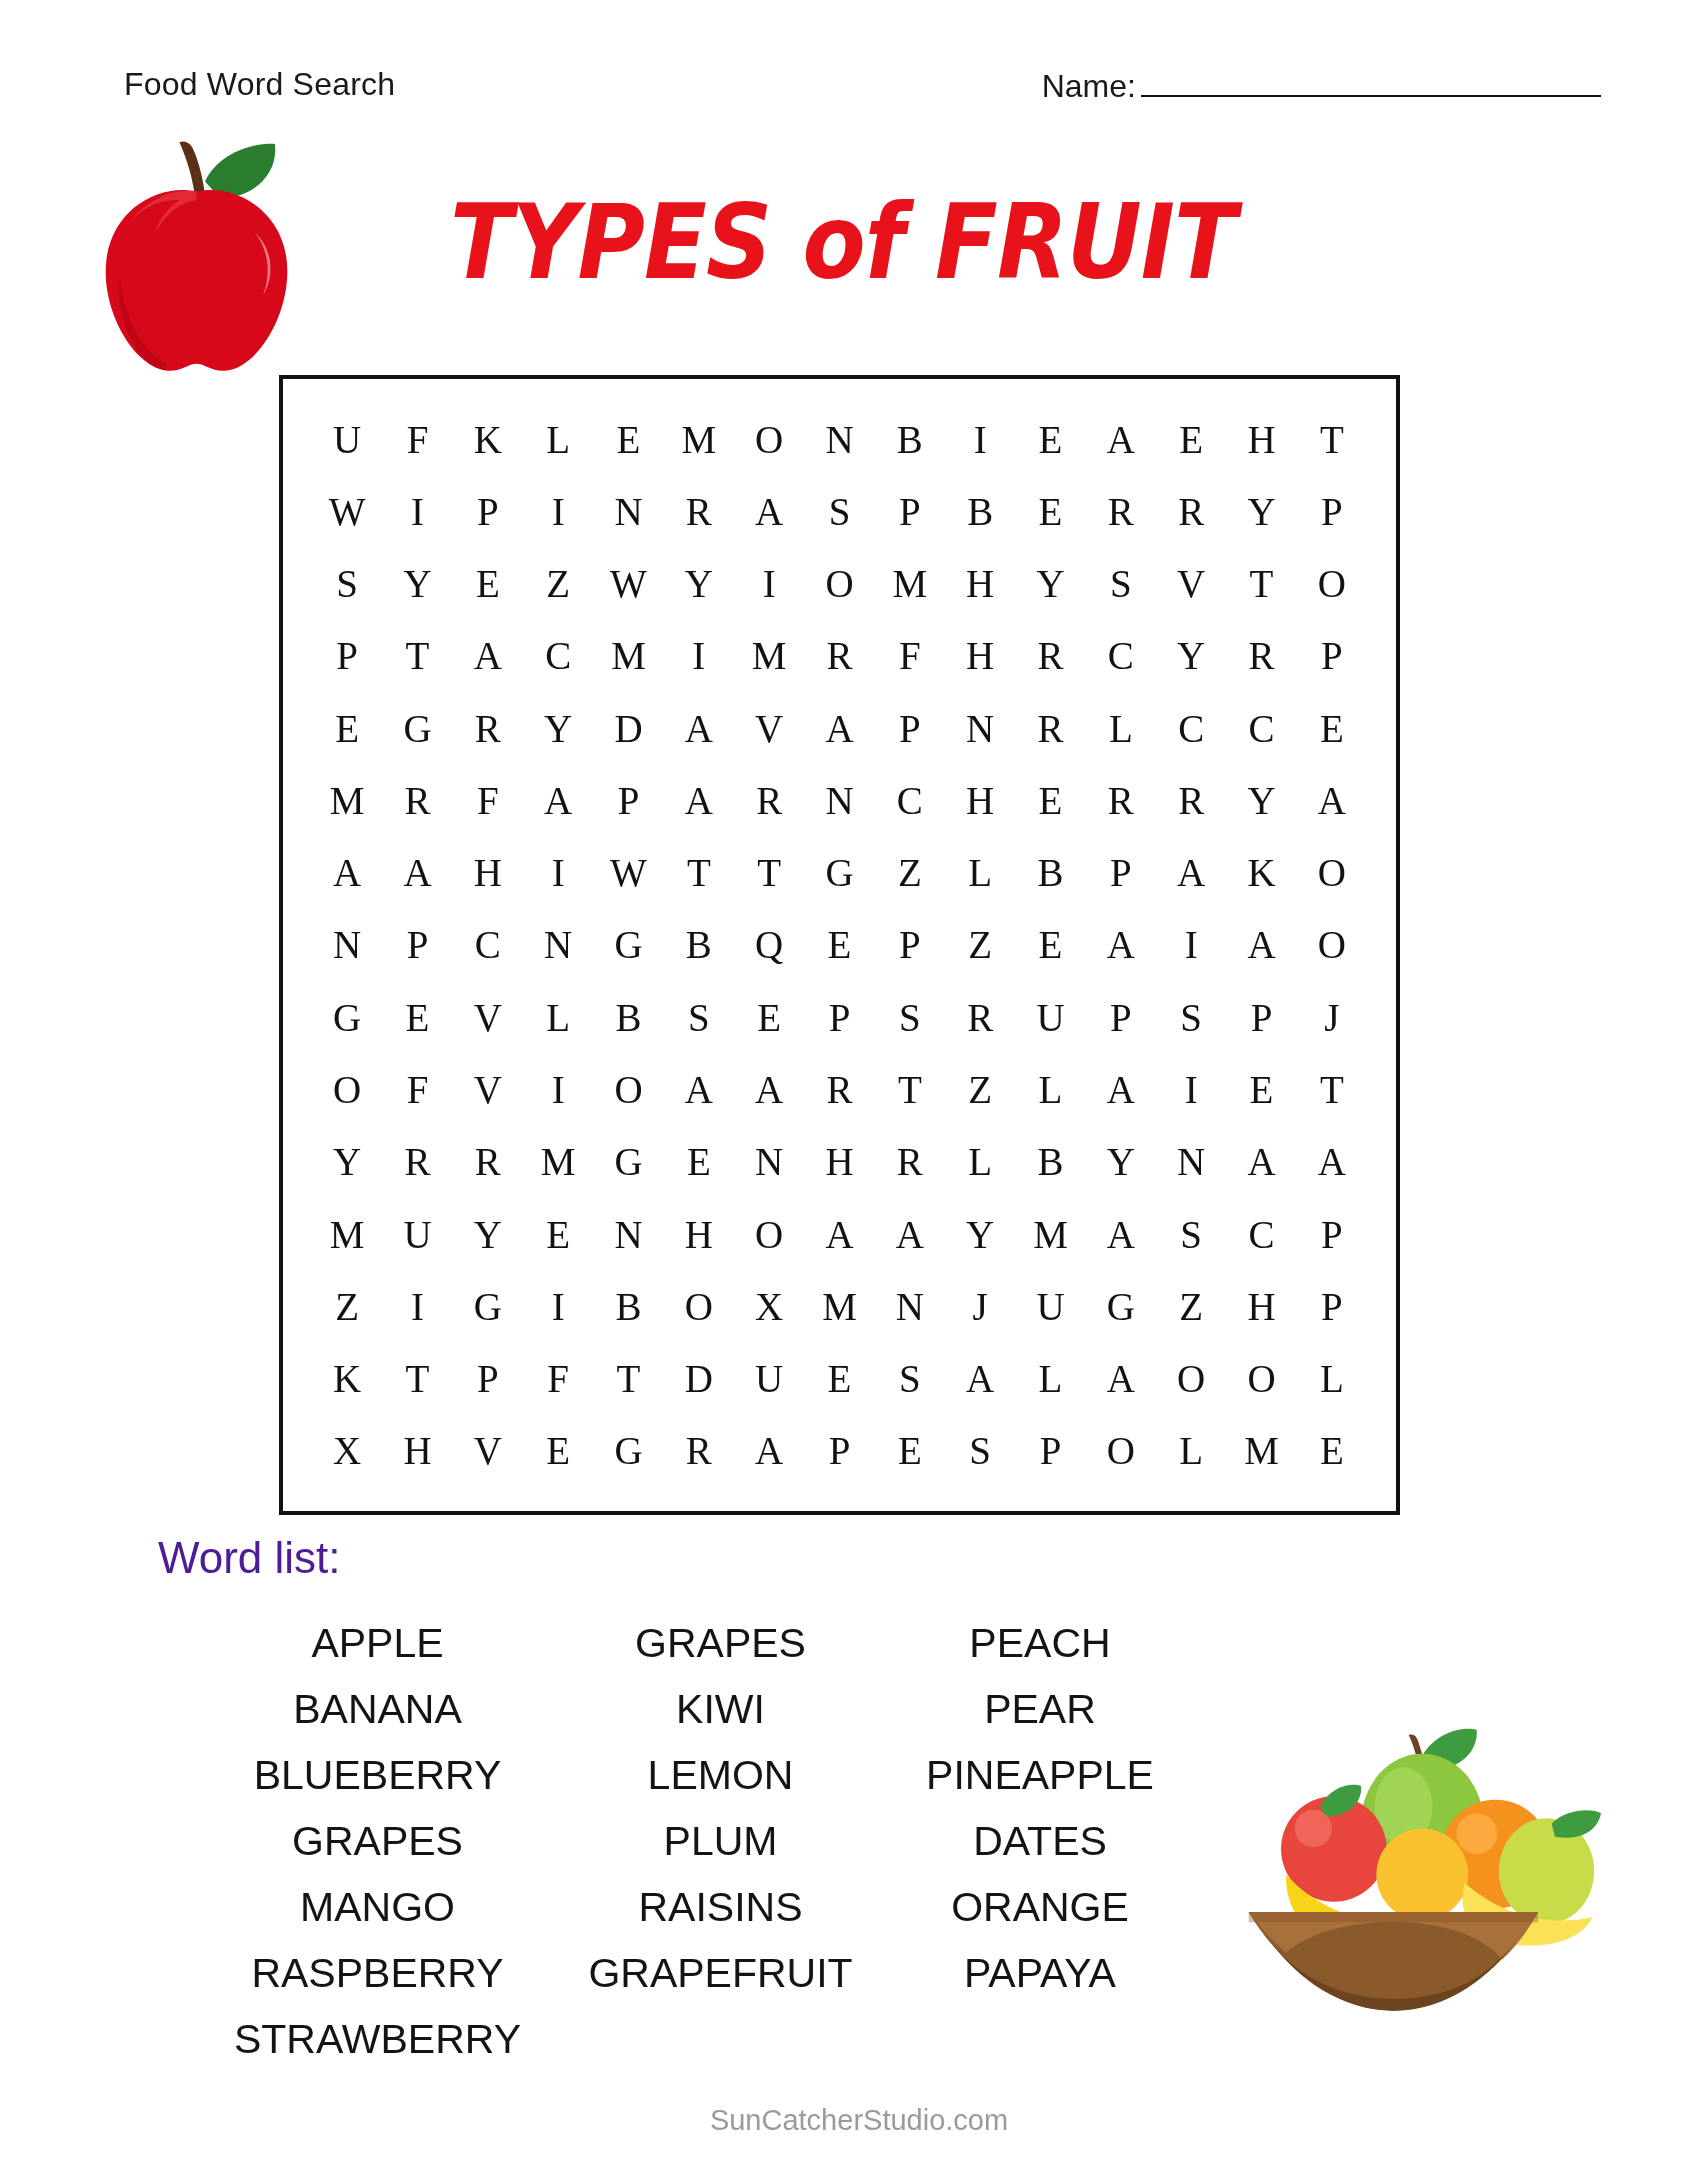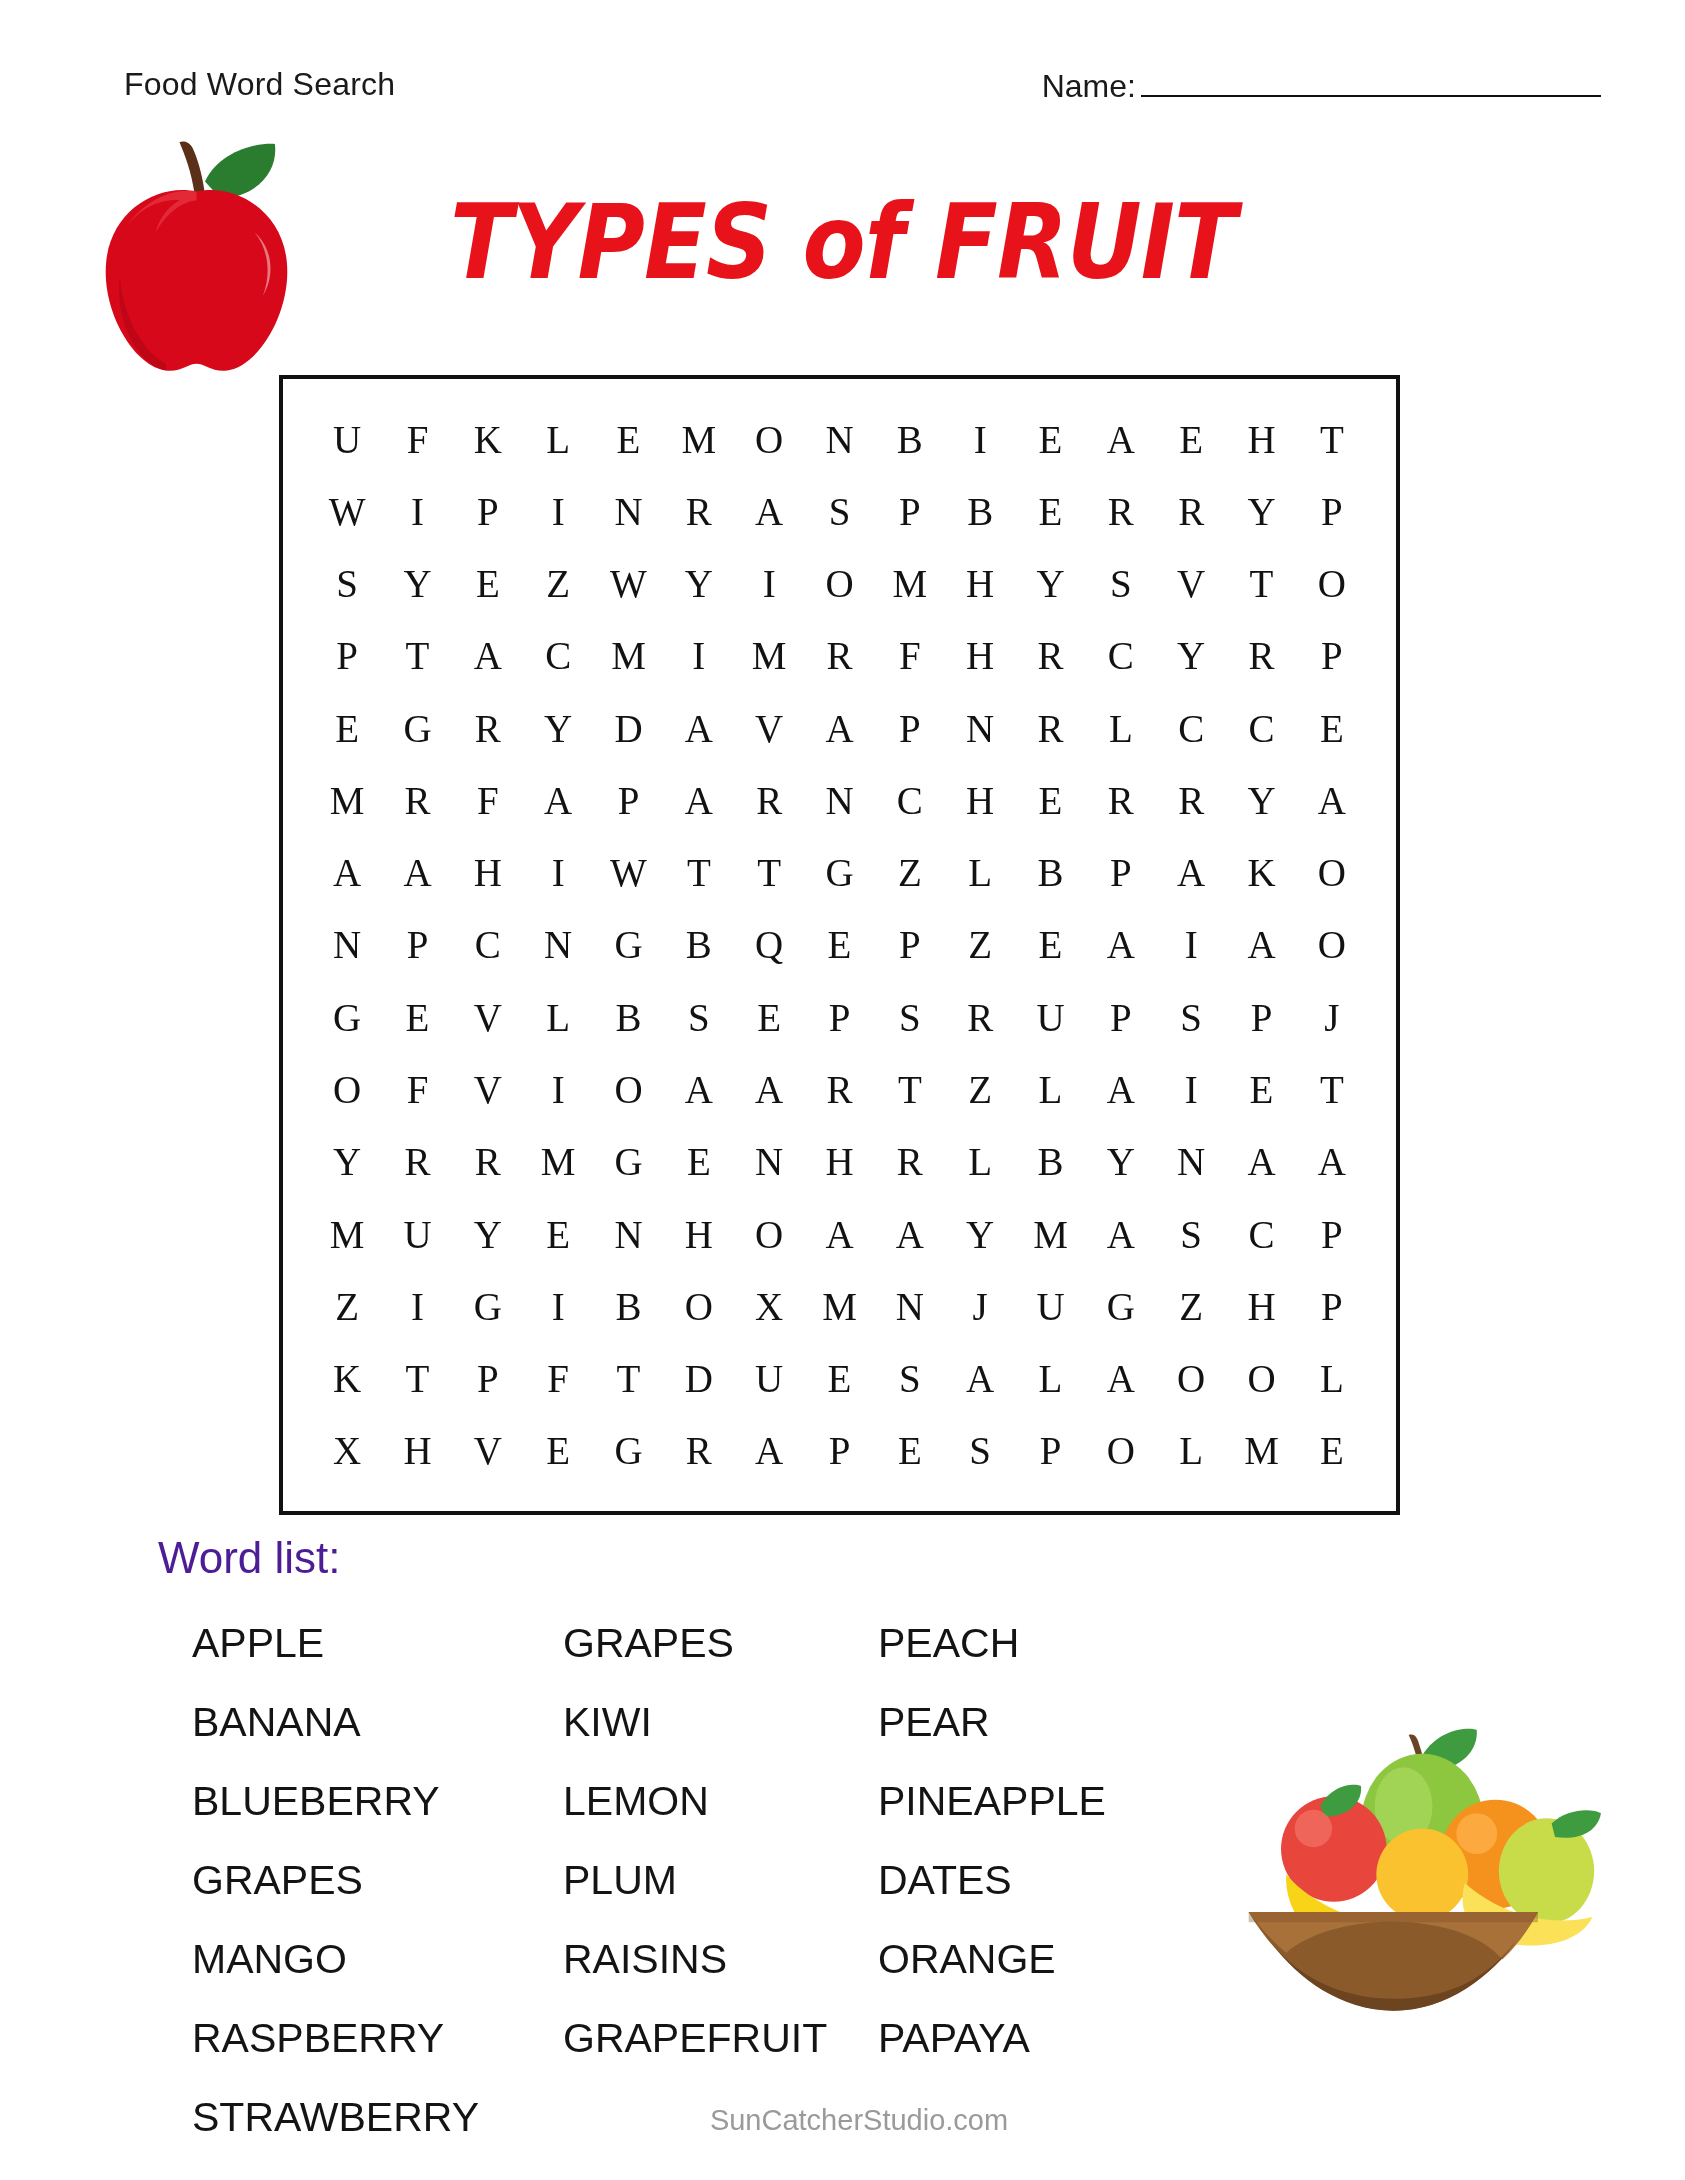--- a/index.html
+++ b/index.html
@@ -116,21 +116,22 @@
     color: #4c1d95;
     margin-top: 19px;
   }
   .wordlist {
     position: absolute;
     left: 192px;
     top: 1610px;
     width: 1005px;
     display: grid;
     grid-template-columns: 371px 315px 324px;
-    row-gap: 13px;
+    row-gap: 0px;
+    text-align: center;
   }
   .word {
     font-size: 41px;
     line-height: 66px;
     color: #141414;
     white-space: nowrap;
   }
 
   
   .bowl {

